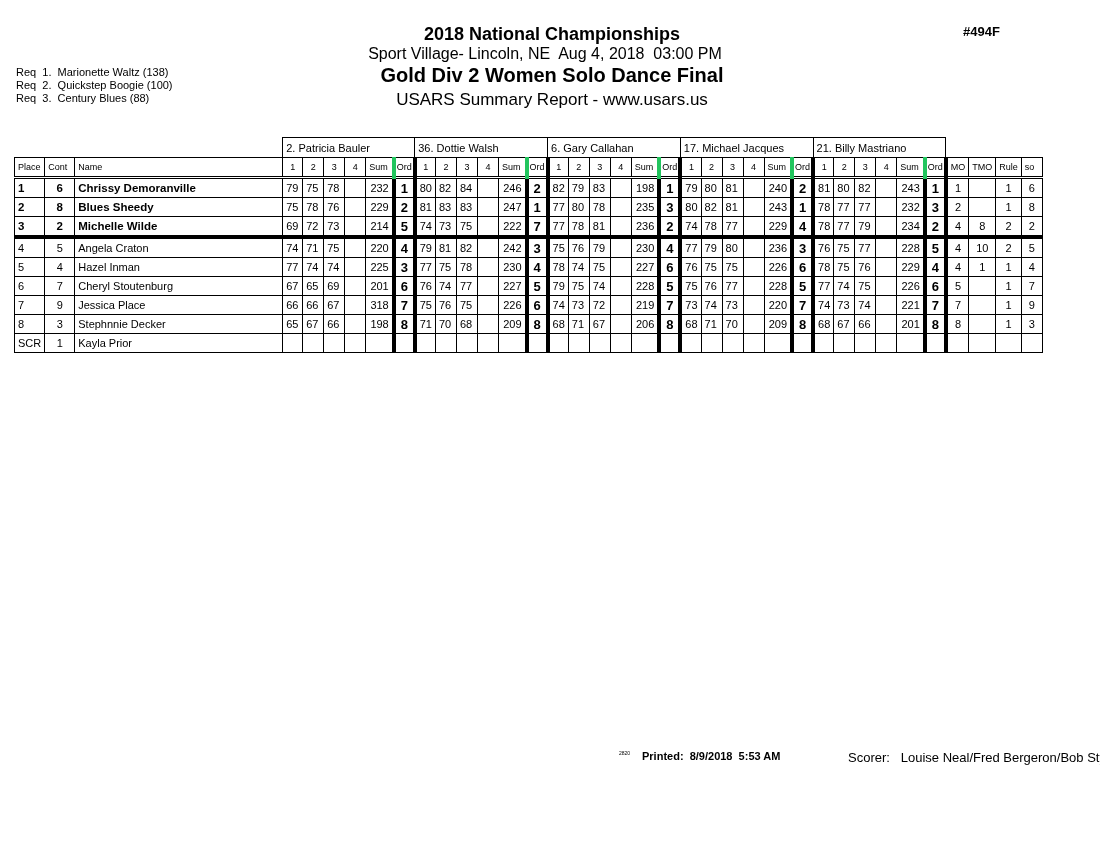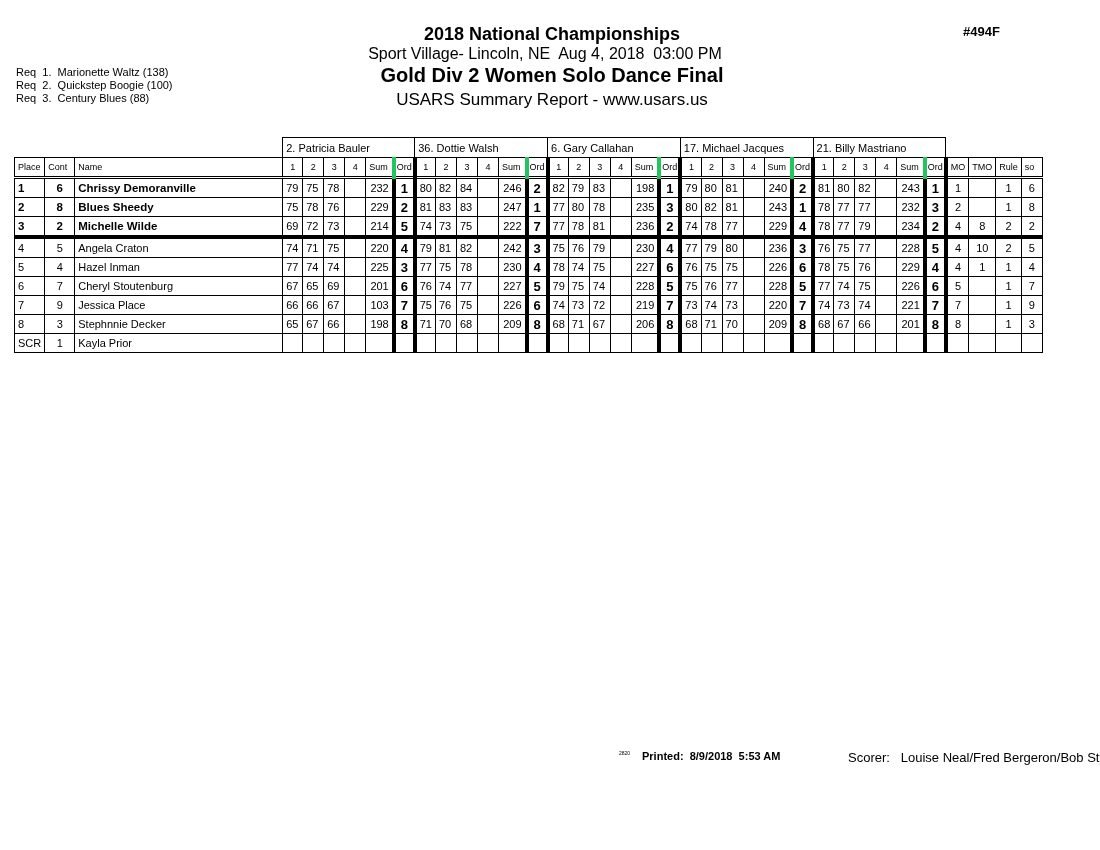--- a/index.html
+++ b/index.html
@@ -374,21 +374,21 @@
         <td class="ctr">7</td>
       </tr>
       <tr>
         <td class="plc">7</td>
         <td class="ctr cont">9</td>
         <td class="nm">Jessica Place</td>
         <td class="s">66</td>
         <td class="s">66</td>
         <td class="s">67</td>
         <td class="s"></td>
-        <td class="num">103</td>
+        <td class="num">318</td>
         <td class="ord">7</td>
         <td class="s">75</td>
         <td class="s">76</td>
         <td class="s">75</td>
         <td class="s"></td>
         <td class="num">226</td>
         <td class="ord">6</td>
         <td class="s">74</td>
         <td class="s">73</td>
         <td class="s">72</td>

